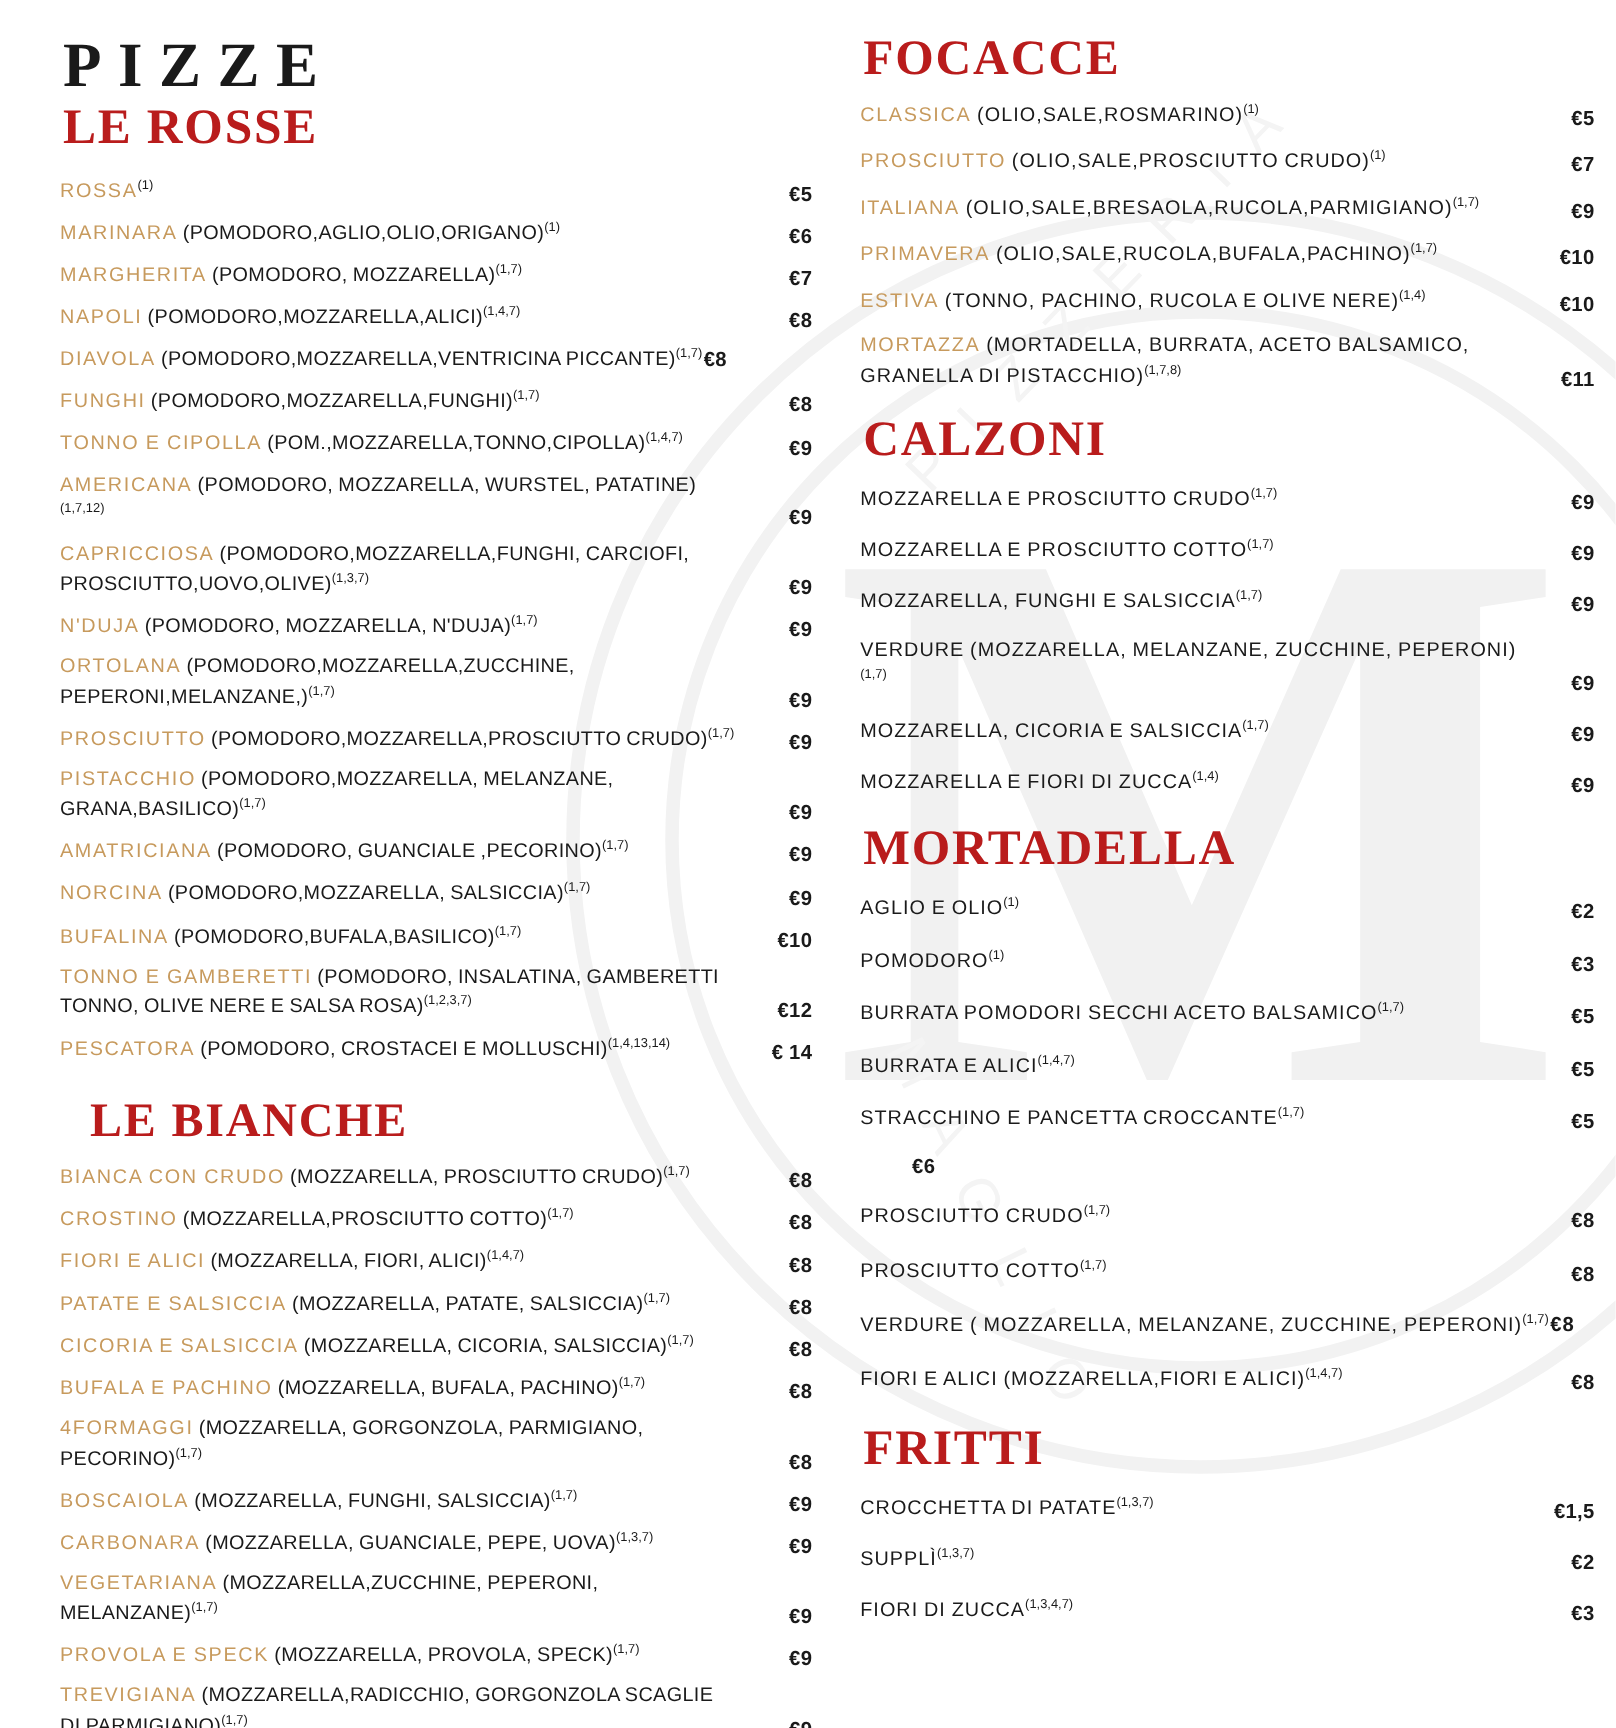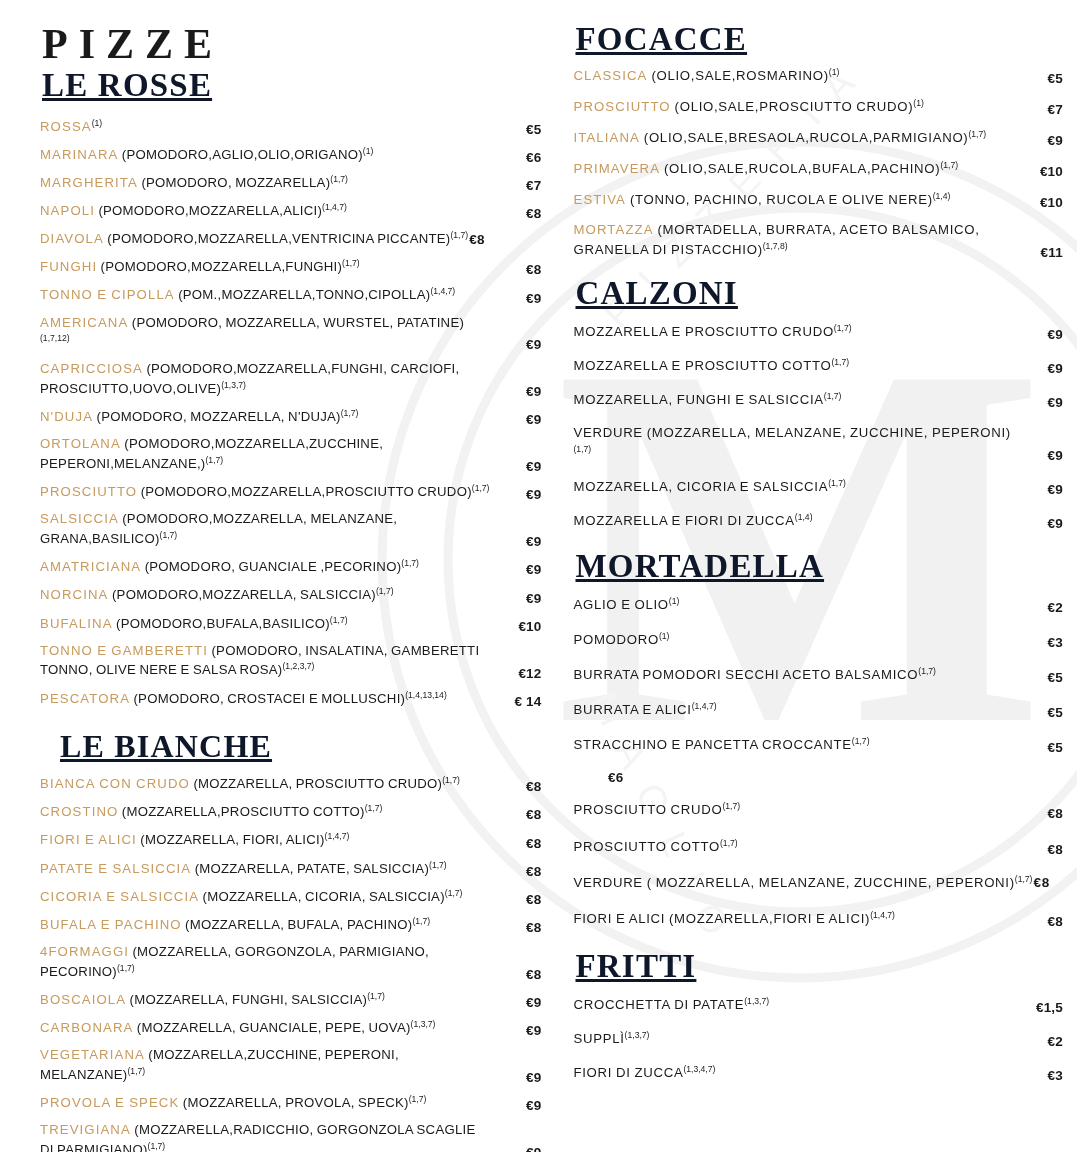--- a/index.html
+++ b/index.html
@@ -48,25 +48,24 @@
     font-size: 42px;
     font-weight: 700;
     letter-spacing: 11px;
     color: #1a1a1a;
     margin: 0 0 2px 2px;
     line-height: 1.05;
   }
   .title-section {
     font-family: "Liberation Serif", serif;
     font-weight: 700;
-    color: #0f172a;
+    color: #b91c1c;
     letter-spacing: 1.2px;
     line-height: 1.08;
     margin: 0;
-    text-decoration: underline;
   }
   .title-section.sz-lg  { font-size: 33px; }
 
   .sec-le-rosse   { margin: 1px 0 13px 2px; }
   .sec-le-bianche { margin: 20px 0 11px 20px; font-size: 32px; }
   .sec-focacce    { margin: 0 0 8px 2px; }
   .sec-calzoni    { margin: 16px 0 10px 2px; }
   .sec-bruschette { margin: 18px 0 10px 2px; }
   .sec-crostini   { margin: 20px 0 12px 2px; }
   .sec-fritti     { margin: 20px 0 10px 2px; }
@@ -222,21 +221,21 @@
           <div class="price">€9</div>
         </div>
         <div class="row">
           <div class="body">
             <div class="item-text"><span class="nm">PROSCIUTTO</span> <span>(POMODORO,MOZZARELLA,PROSCIUTTO CRUDO)</span><span class="al">(1,7)</span></div>
           </div>
           <div class="price">€9</div>
         </div>
         <div class="row">
           <div class="body">
-            <div class="item-text"><span class="nm">SALSICCIA</span> <span>(POMODORO,MOZZARELLA, MELANZANE, GRANA,BASILICO)</span><span class="al">(1,7)</span></div>
+            <div class="item-text"><span class="nm">PISTACCHIO</span> <span>(POMODORO,MOZZARELLA, MELANZANE, GRANA,BASILICO)</span><span class="al">(1,7)</span></div>
           </div>
           <div class="price">€9</div>
         </div>
         <div class="row">
           <div class="body">
             <div class="item-text"><span class="nm">AMATRICIANA</span> <span>(POMODORO, GUANCIALE ,PECORINO)</span><span class="al">(1,7)</span></div>
           </div>
           <div class="price">€9</div>
         </div>
         <div class="row">

